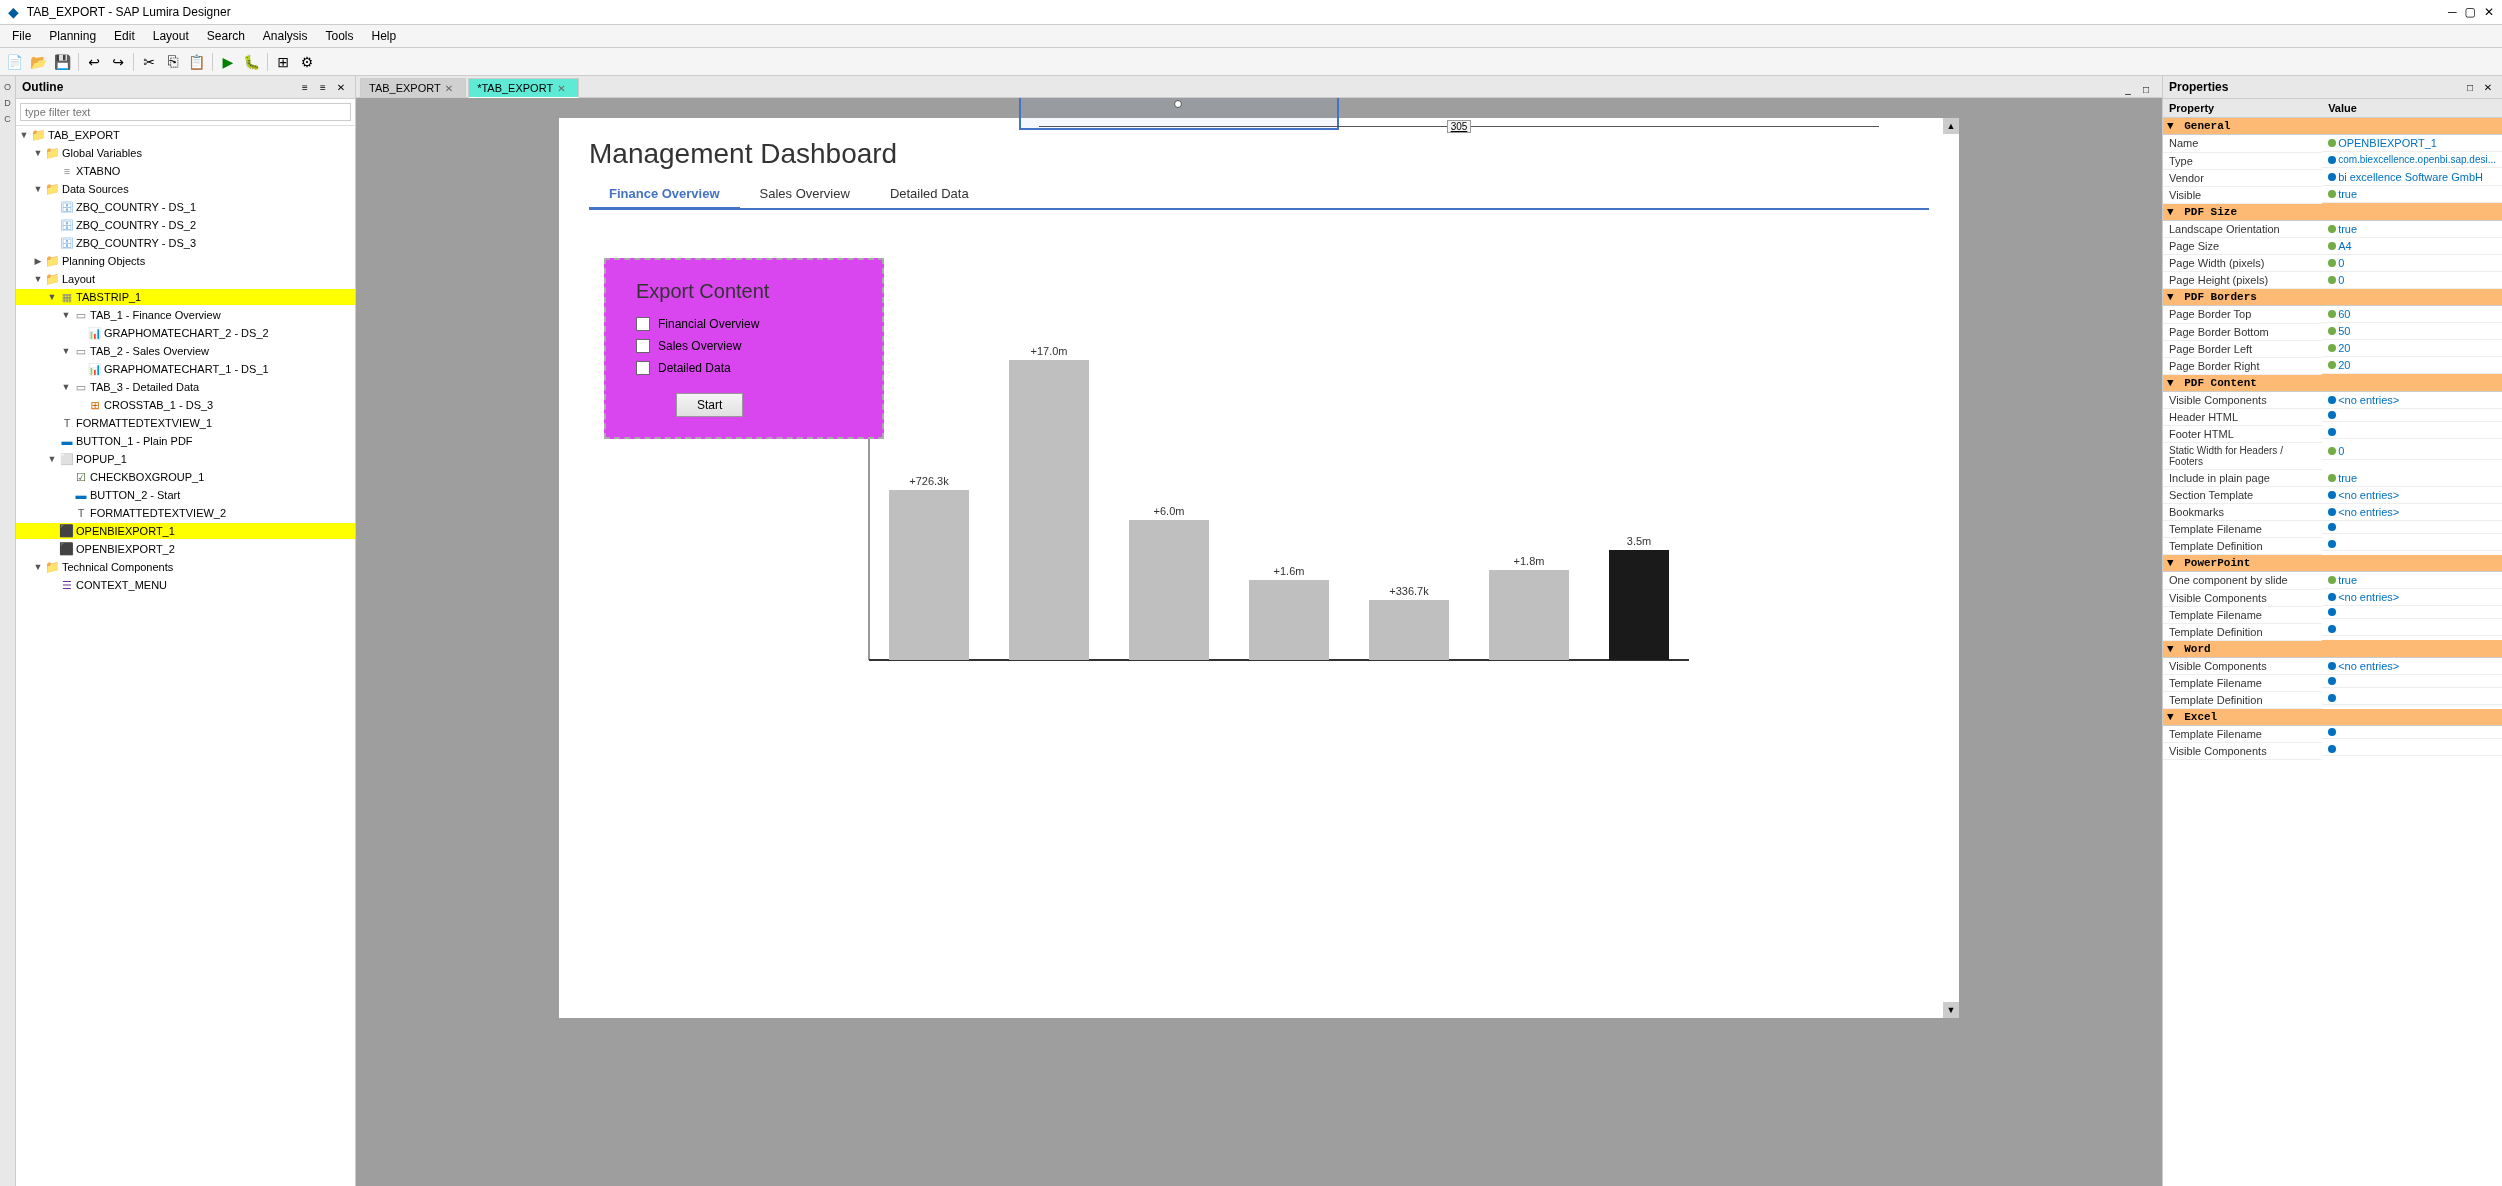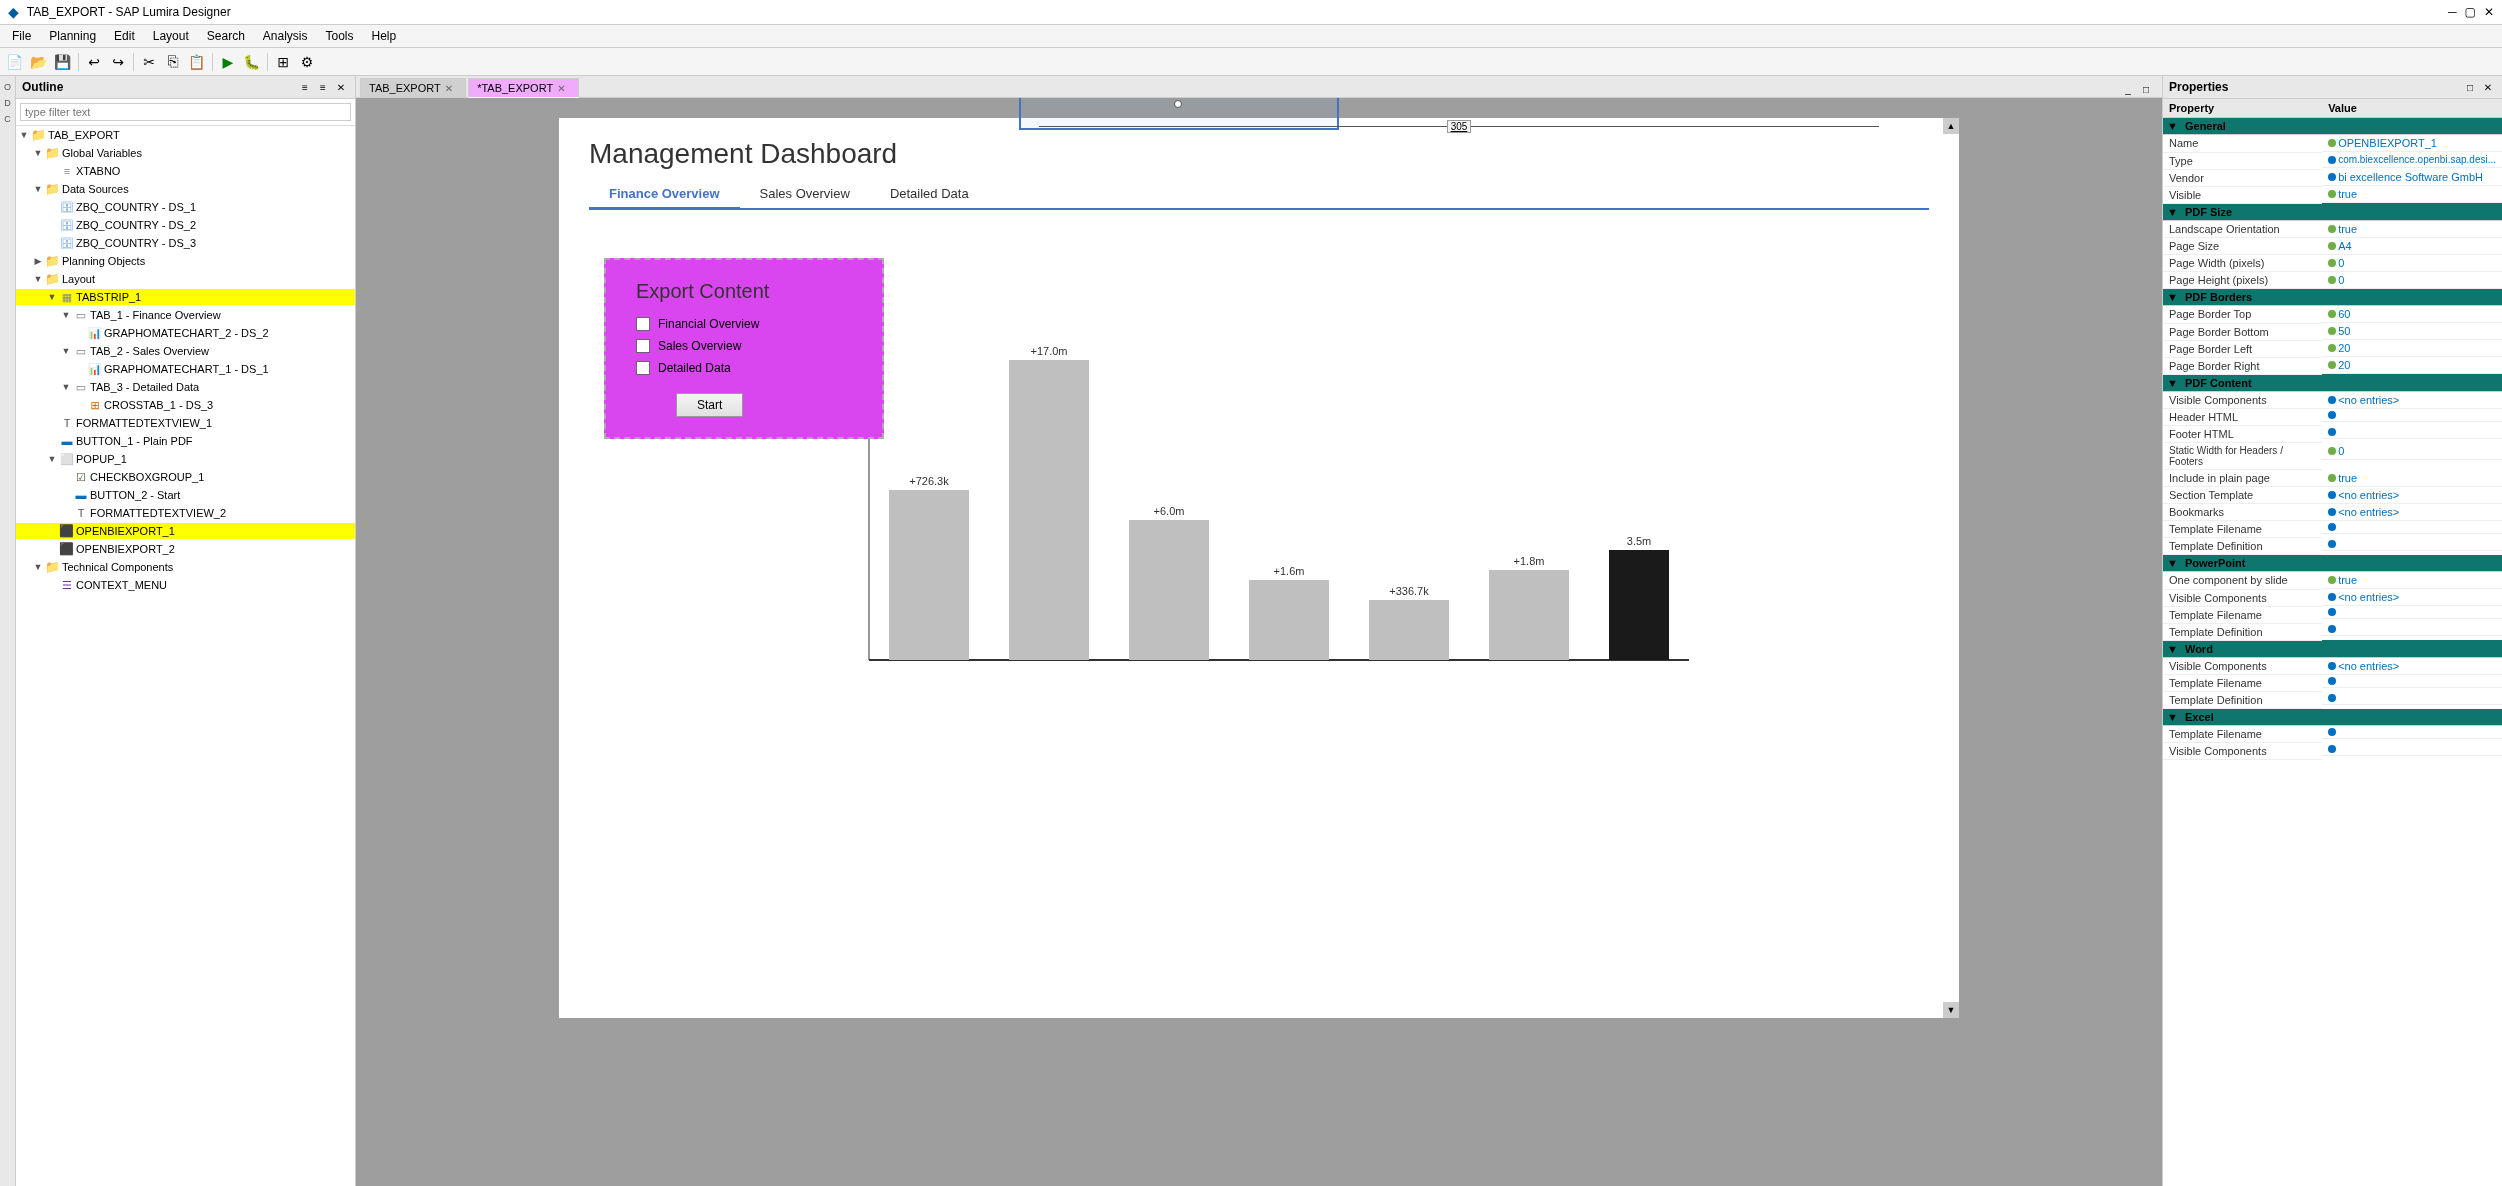--- a/index.html
+++ b/index.html
@@ -164,21 +164,21 @@
       padding: 3px 12px 3px 8px;
       border: 1px solid #ccc;
       background: #d0d0d0;
       font-size: 11px;
       cursor: pointer;
       border-bottom: none;
       display: flex; align-items: center; gap: 4px;
       position: relative;
     }
     .canvas-tab.active {
-      background: #f0abfc;
+      background: #5eead4;
       border-bottom: 1px solid #fff;
       margin-bottom: -1px;
     }
     .canvas-tab-close {
       font-size: 10px; color: #666; cursor: pointer;
     }
     
     .canvas-scroll {
       flex: 1;
       overflow: auto;
@@ -255,21 +255,22 @@
       font-size: 11px;
     }
     .prop-table th {
       background: #e8e8e8;
       padding: 3px 6px;
       text-align: left;
       border-bottom: 1px solid #ccc;
       font-weight: bold;
     }
     .prop-section-row {
-      background: #0f766e;
+      background: #fdba74;
+      font-family: Liberation Mono, monospace;
     }
     .prop-section-row td {
       padding: 2px 4px;
       font-weight: bold;
       font-size: 11px;
       border-bottom: 1px solid #ccc;
     }
     .prop-row td {
       padding: 2px 6px;
       border-bottom: 1px solid #eee;

